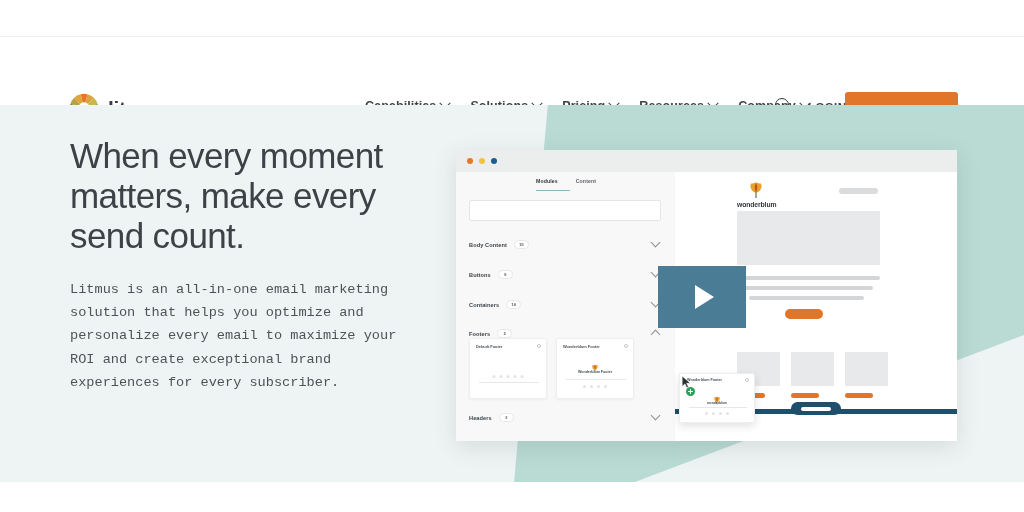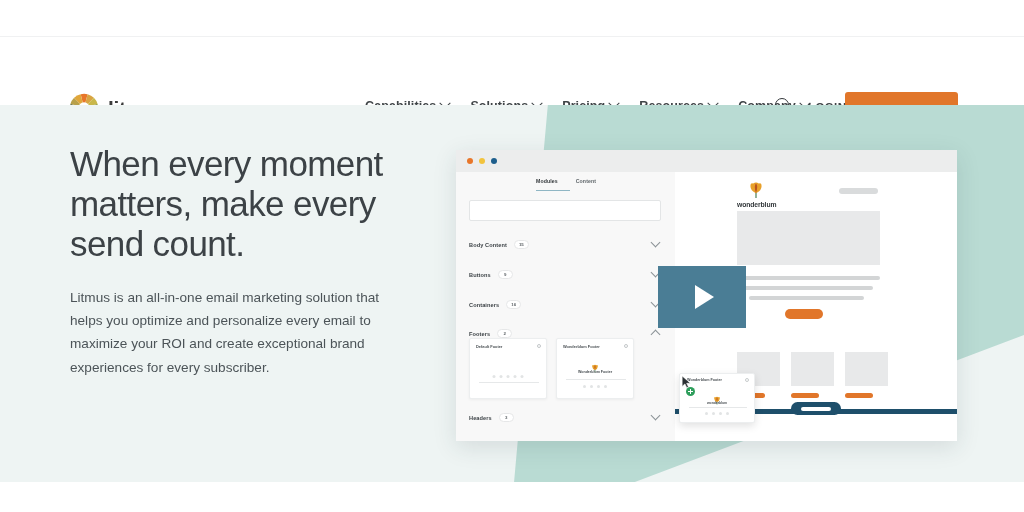--- a/index.html
+++ b/index.html
@@ -49,27 +49,27 @@
   
   .hero-bg { position:absolute; left:0; top:105px; width:1024px; height:377px; background:#eef4f3; }
   .hero-teal {
     position:absolute; left:0; top:105px; width:1024px; height:377px;
     background:#b9dbd3;
     clip-path: polygon(53.5% 0%, 100% 0%, 100% 60%, 101% 60%, 62% 100%, 50.2% 100%);
   }
   .hero-bottom-white { position:absolute; left:0; top:482px; width:1024px; height:30px; background:#ffffff; }
 
   
-  .hero-copy { position:absolute; left:70px; top:144px; width:370px; }
+  .hero-copy { position:absolute; left:70px; top:136px; width:370px; }
   .headline {
     font-size:35px; line-height:1.14; font-weight:400; color:#3c4246;
     letter-spacing:-0.6px;
   }
   .subcopy {
-    margin-top:22px; font-size:13.6px; line-height:1.72; color:#4c5458; width:330px;
+    margin-top:22px; font-size:13.6px; line-height:1.72; color:#4c5458; width:330px;font-family:Liberation Mono, monospace;
   }
   .cta-hero {
     margin-top:26px; width:138px; height:31px; background:#e1762a; border:none; border-radius:3px;
     color:#ffffff; font-size:8.6px; font-weight:700; letter-spacing:0.9px; cursor:pointer;
     font-family:"Liberation Sans", sans-serif;
     display:flex; align-items:center; justify-content:center;
   }
 
   
   .app {

